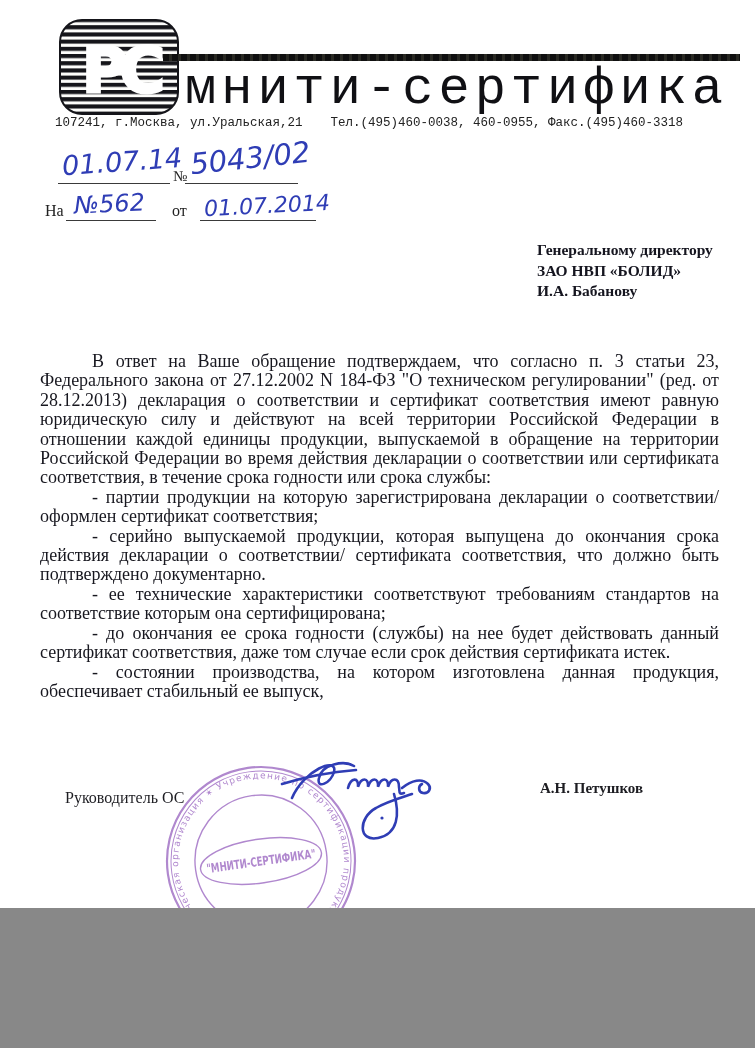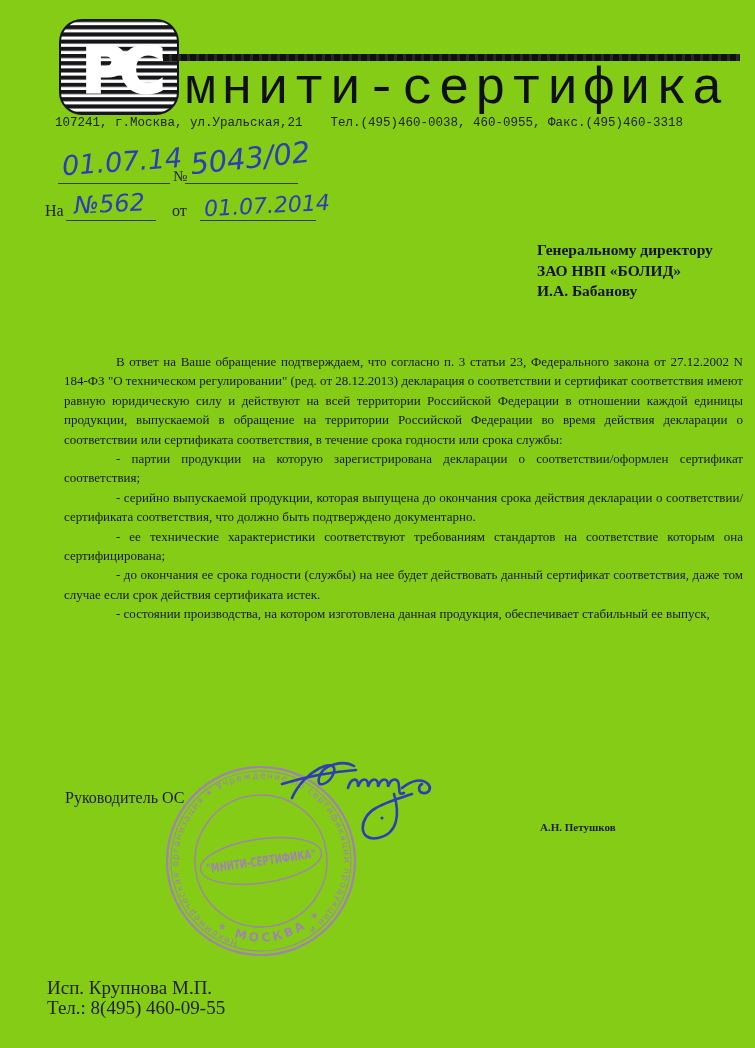--- a/index.html
+++ b/index.html
@@ -1,20 +1,20 @@
 <!DOCTYPE html>
 <html><head>
 <meta charset="utf-8">
 <style>
   * { margin:0; padding:0; box-sizing:border-box; }
   html,body { background:#888; }
   .page {
     position:relative;
-    width:755px; height:1048px;
-    background:#84cc16;
+    width:755px; height:908px;
+    background:#ffffff;
     overflow:hidden;
     font-family:"Liberation Serif", serif;
     color:#1d1d22;
     margin:0 auto;
   }
   
   .logo { position:absolute; left:58px; top:18px; }
   .tagline {
     position:absolute; left:296px; top:36px;
     font-family:"Liberation Mono", monospace;
@@ -46,27 +46,27 @@
   .form-label { position:absolute; font-size:15px; color:#222; }
   .uline { position:absolute; border-bottom:1.5px solid #3a3a3a; height:1px; }
   
   .addressee {
     position:absolute; left:537px; top:240px;
     font-weight:bold; font-size:15.5px; line-height:20.5px; color:#15151f;
   }
   
   .body-text {
     position:absolute; left:40px; top:352px; width:679px;
-    font-size:13px; line-height:19.4px;
-    text-align:justify; color:#17171f;margin-left:24px;
+    font-size:18px; line-height:19.4px;
+    text-align:justify; color:#17171f;
   }
   .body-text p { text-indent:52px; }
   
   .sig-label { position:absolute; left:65px; top:789px; font-weight:normal; font-size:16px; }
-  .sig-name  { position:absolute; left:540px; top:821px; font-weight:bold; font-size:11px; }
+  .sig-name  { position:absolute; left:540px; top:780px; font-weight:bold; font-size:15px; }
   .signature-svg { position:absolute; left:278px; top:752px; }
   .stamp-svg { position:absolute; left:163px; top:763px; transform:rotate(-8deg); opacity:.88; }
   
   .footer {
     position:absolute; left:47px; top:978px;
     font-size:19px; line-height:20px; color:#222;
   }
 </style>
 </head>
 <body>

